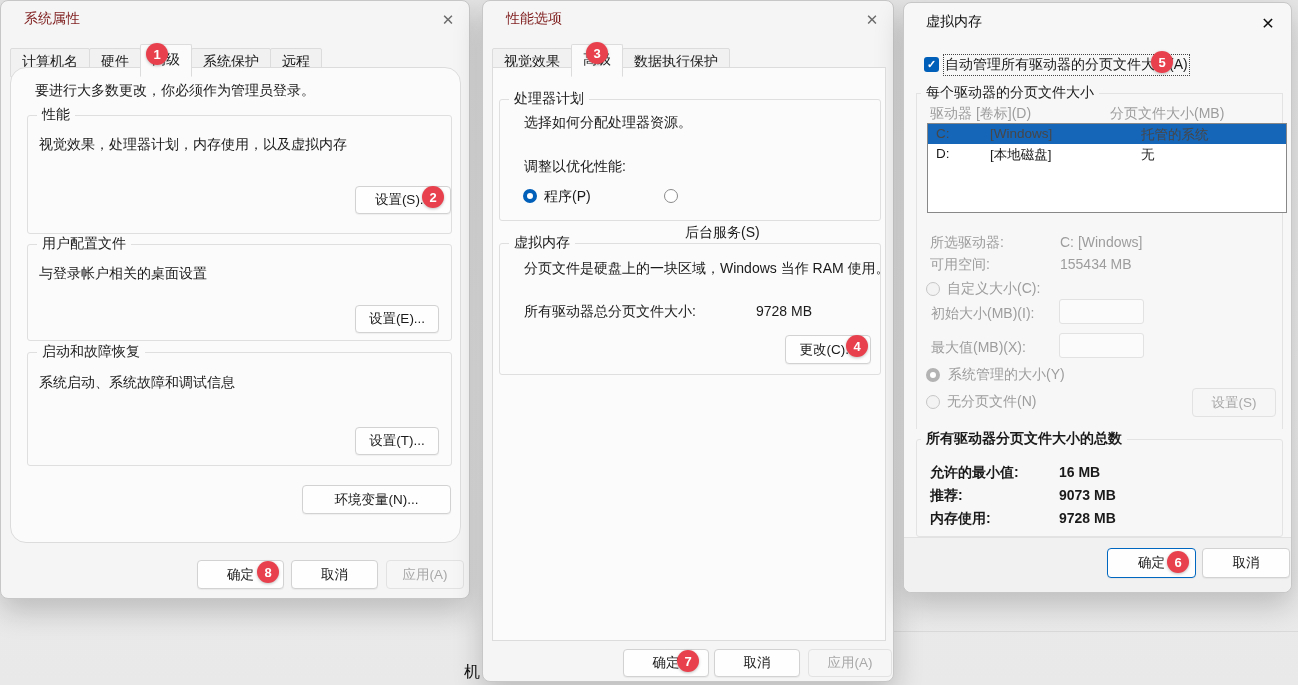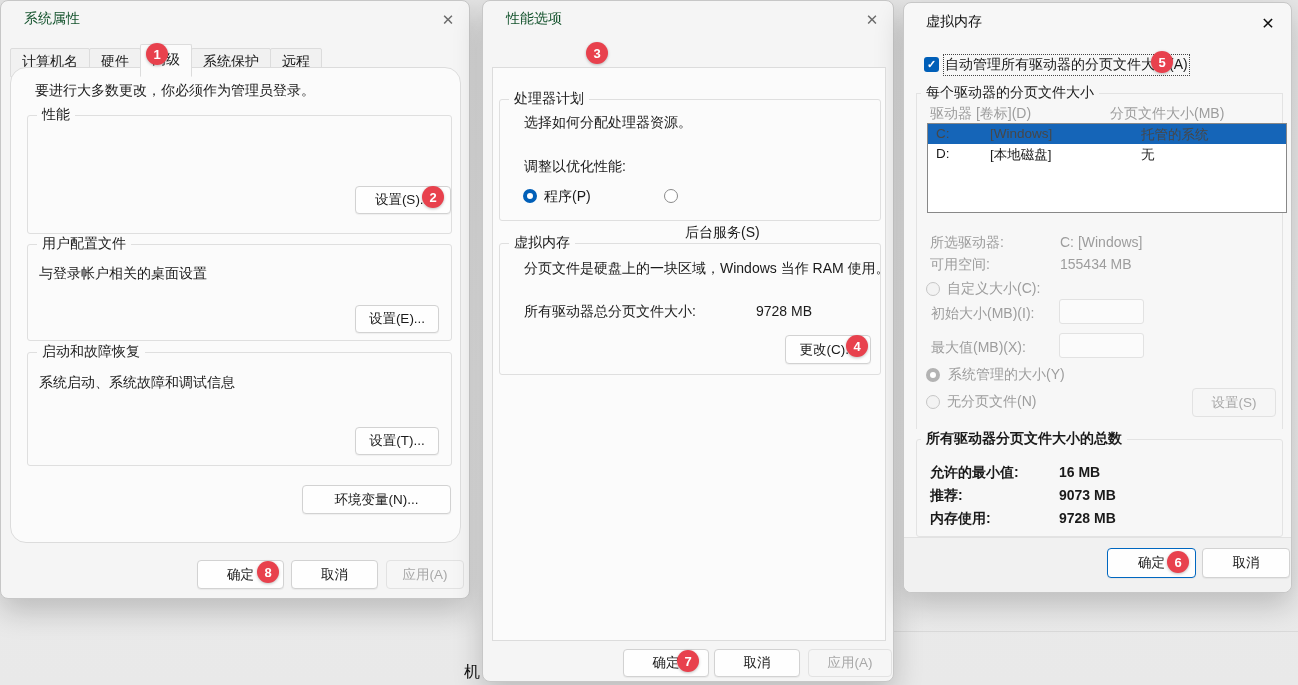--- a/index.html
+++ b/index.html
@@ -4,21 +4,21 @@
 <style>
   html,body{margin:0;padding:0;}
   #screen{
     position:relative;width:1298px;height:685px;overflow:hidden;
     background:linear-gradient(180deg,#e6e6e6 0%,#ebebeb 55%,#e9e9e9 100%);
     font-family:"Liberation Sans",sans-serif;color:#1a1a1a;font-size:14px;
   }
   .dialog{position:absolute;background:#f5f5f5;border:1px solid #c7c7c7;border-radius:8px;
     box-shadow:0 12px 30px rgba(0,0,0,.20);}
   .titlebar-text{position:absolute;left:23px;top:9px;font-size:14px;}
-  .title-inactive{color:#14532d;}
+  .title-inactive{color:#7f1d1d;}
   .title-active{color:#111;}
   .win-close{position:absolute;top:6px;width:26px;height:26px;display:flex;align-items:center;
     justify-content:center;font-size:15px;color:#6b6b6b;cursor:default;}
   .win-close.active{color:#111;font-size:16px;}
   .tabs{position:absolute;display:flex;align-items:flex-end;}
   .tab{padding:4px 11px 5px;border:1px solid #dcdcdc;background:#f1f1f1;font-size:14px;
     border-radius:2px 2px 0 0;margin-right:-1px;position:relative;}
   .tab.active{background:#fbfbfb;border-bottom:1px solid #fbfbfb;padding-top:6px;padding-bottom:7px;z-index:3;}
   .page{position:absolute;background:#fbfbfb;border:1px solid #dcdcdc;z-index:1;}
   .group{position:absolute;border:1px solid #dfdfdf;border-radius:3px;}
@@ -68,20 +68,21 @@
       <div class="tab active">高级</div>
       <div class="tab">系统保护</div>
       <div class="tab">远程</div>
     </div>
 
     <div class="page" style="left:9px;top:66px;width:449px;height:474px;border-radius:16px;">
       <div class="txt" style="left:24px;top:14px;">要进行大多数更改，你必须作为管理员登录。</div>
 
       <div class="group" style="left:16px;top:47px;width:423px;height:117px;">
         <div class="group-label">性能</div>
+        <div class="txt" style="left:11px;top:20px;">视觉效果，处理器计划，内存使用，以及虚拟内存</div>
         <div class="btn" style="left:327px;top:70px;width:94px;height:26px;">设置(S)...</div>
       </div>
 
       <div class="group" style="left:16px;top:176px;width:423px;height:95px;">
         <div class="group-label">用户配置文件</div>
         <div class="txt" style="left:11px;top:20px;">与登录帐户相关的桌面设置</div>
         <div class="btn" style="left:327px;top:60px;width:82px;height:26px;">设置(E)...</div>
       </div>
 
       <div class="group" style="left:16px;top:284px;width:423px;height:112px;">
@@ -95,20 +96,25 @@
 
     <div class="btn" style="left:196px;top:559px;width:85px;height:27px;">确定</div>
     <div class="btn" style="left:290px;top:559px;width:85px;height:27px;">取消</div>
     <div class="btn disabled" style="left:385px;top:559px;width:76px;height:27px;">应用(A)</div>
   </div>
 
   <div class="dialog" style="left:482px;top:0;width:410px;height:680px;">
     <div class="titlebar-text title-inactive">性能选项</div>
     <div class="win-close" style="right:8px;">✕</div>
 
+    <div class="tabs" style="left:9px;top:43px;">
+      <div class="tab">视觉效果</div>
+      <div class="tab active">高级</div>
+      <div class="tab">数据执行保护</div>
+    </div>
 
     <div class="page" style="left:9px;top:66px;width:392px;height:572px;">
 
       <div class="group" style="left:6px;top:31px;width:380px;height:120px;">
         <div class="group-label">处理器计划</div>
         <div class="txt" style="left:24px;top:14px;">选择如何分配处理器资源。</div>
         <div class="txt" style="left:24px;top:58px;">调整以优化性能:</div>
         <div class="radio on" style="left:23px;top:89px;"></div>
         <div class="txt" style="left:44px;top:88px;">程序(P)</div>
         <div class="radio off" style="left:164px;top:89px;"></div>

